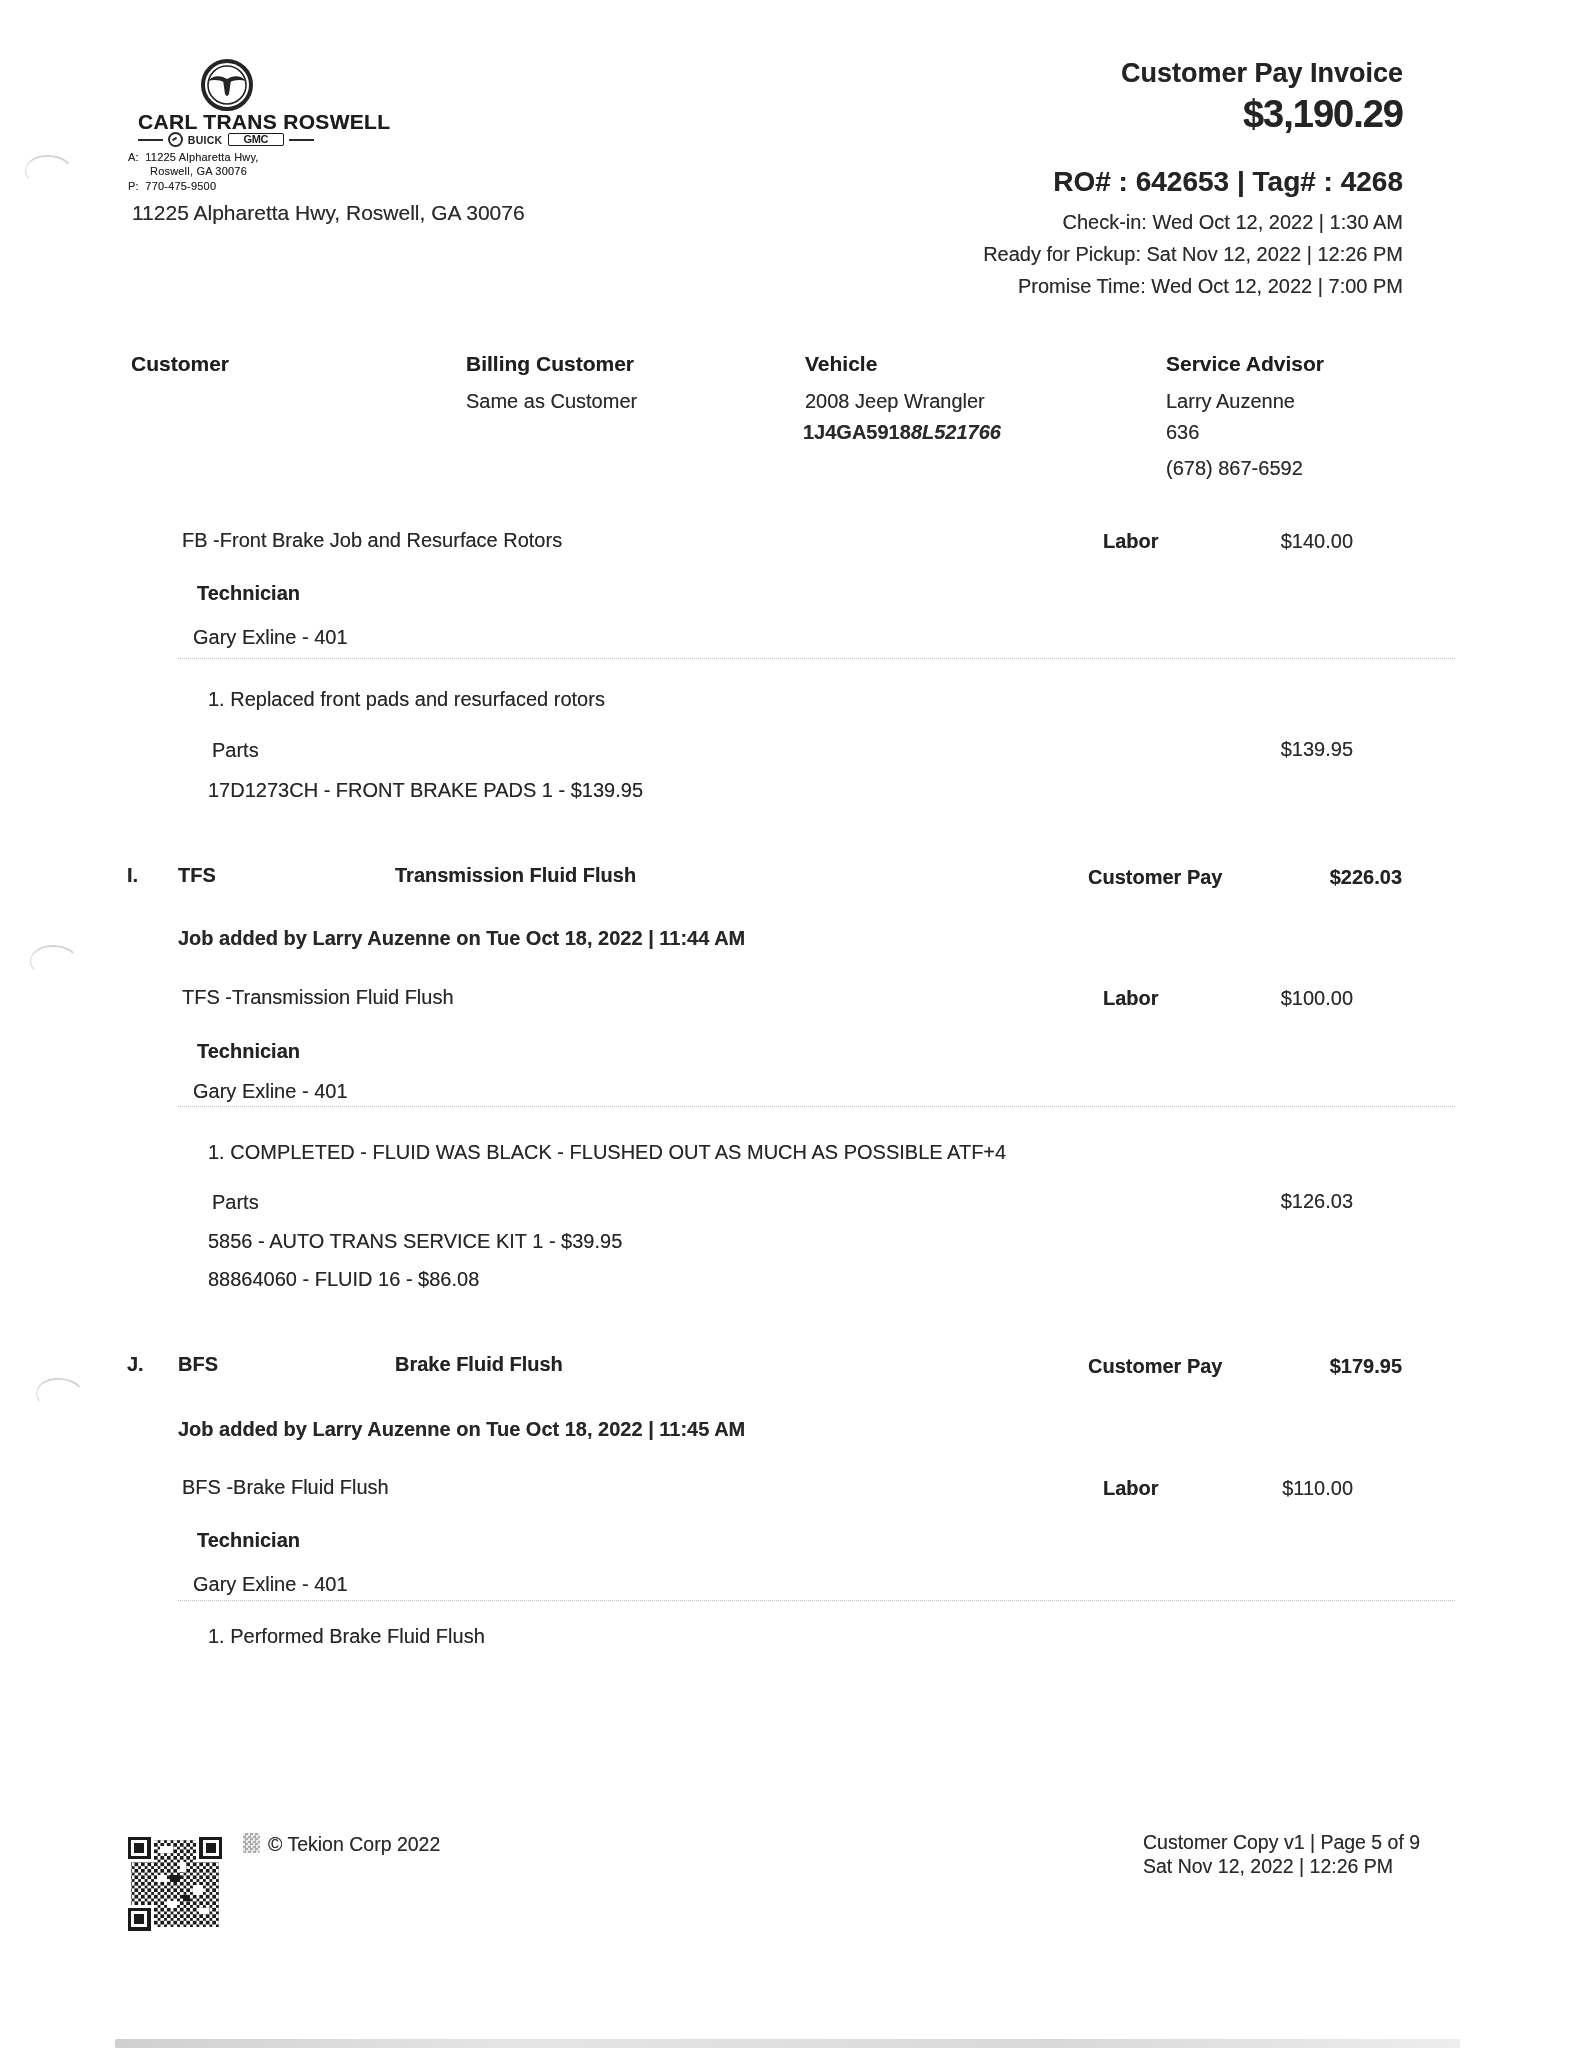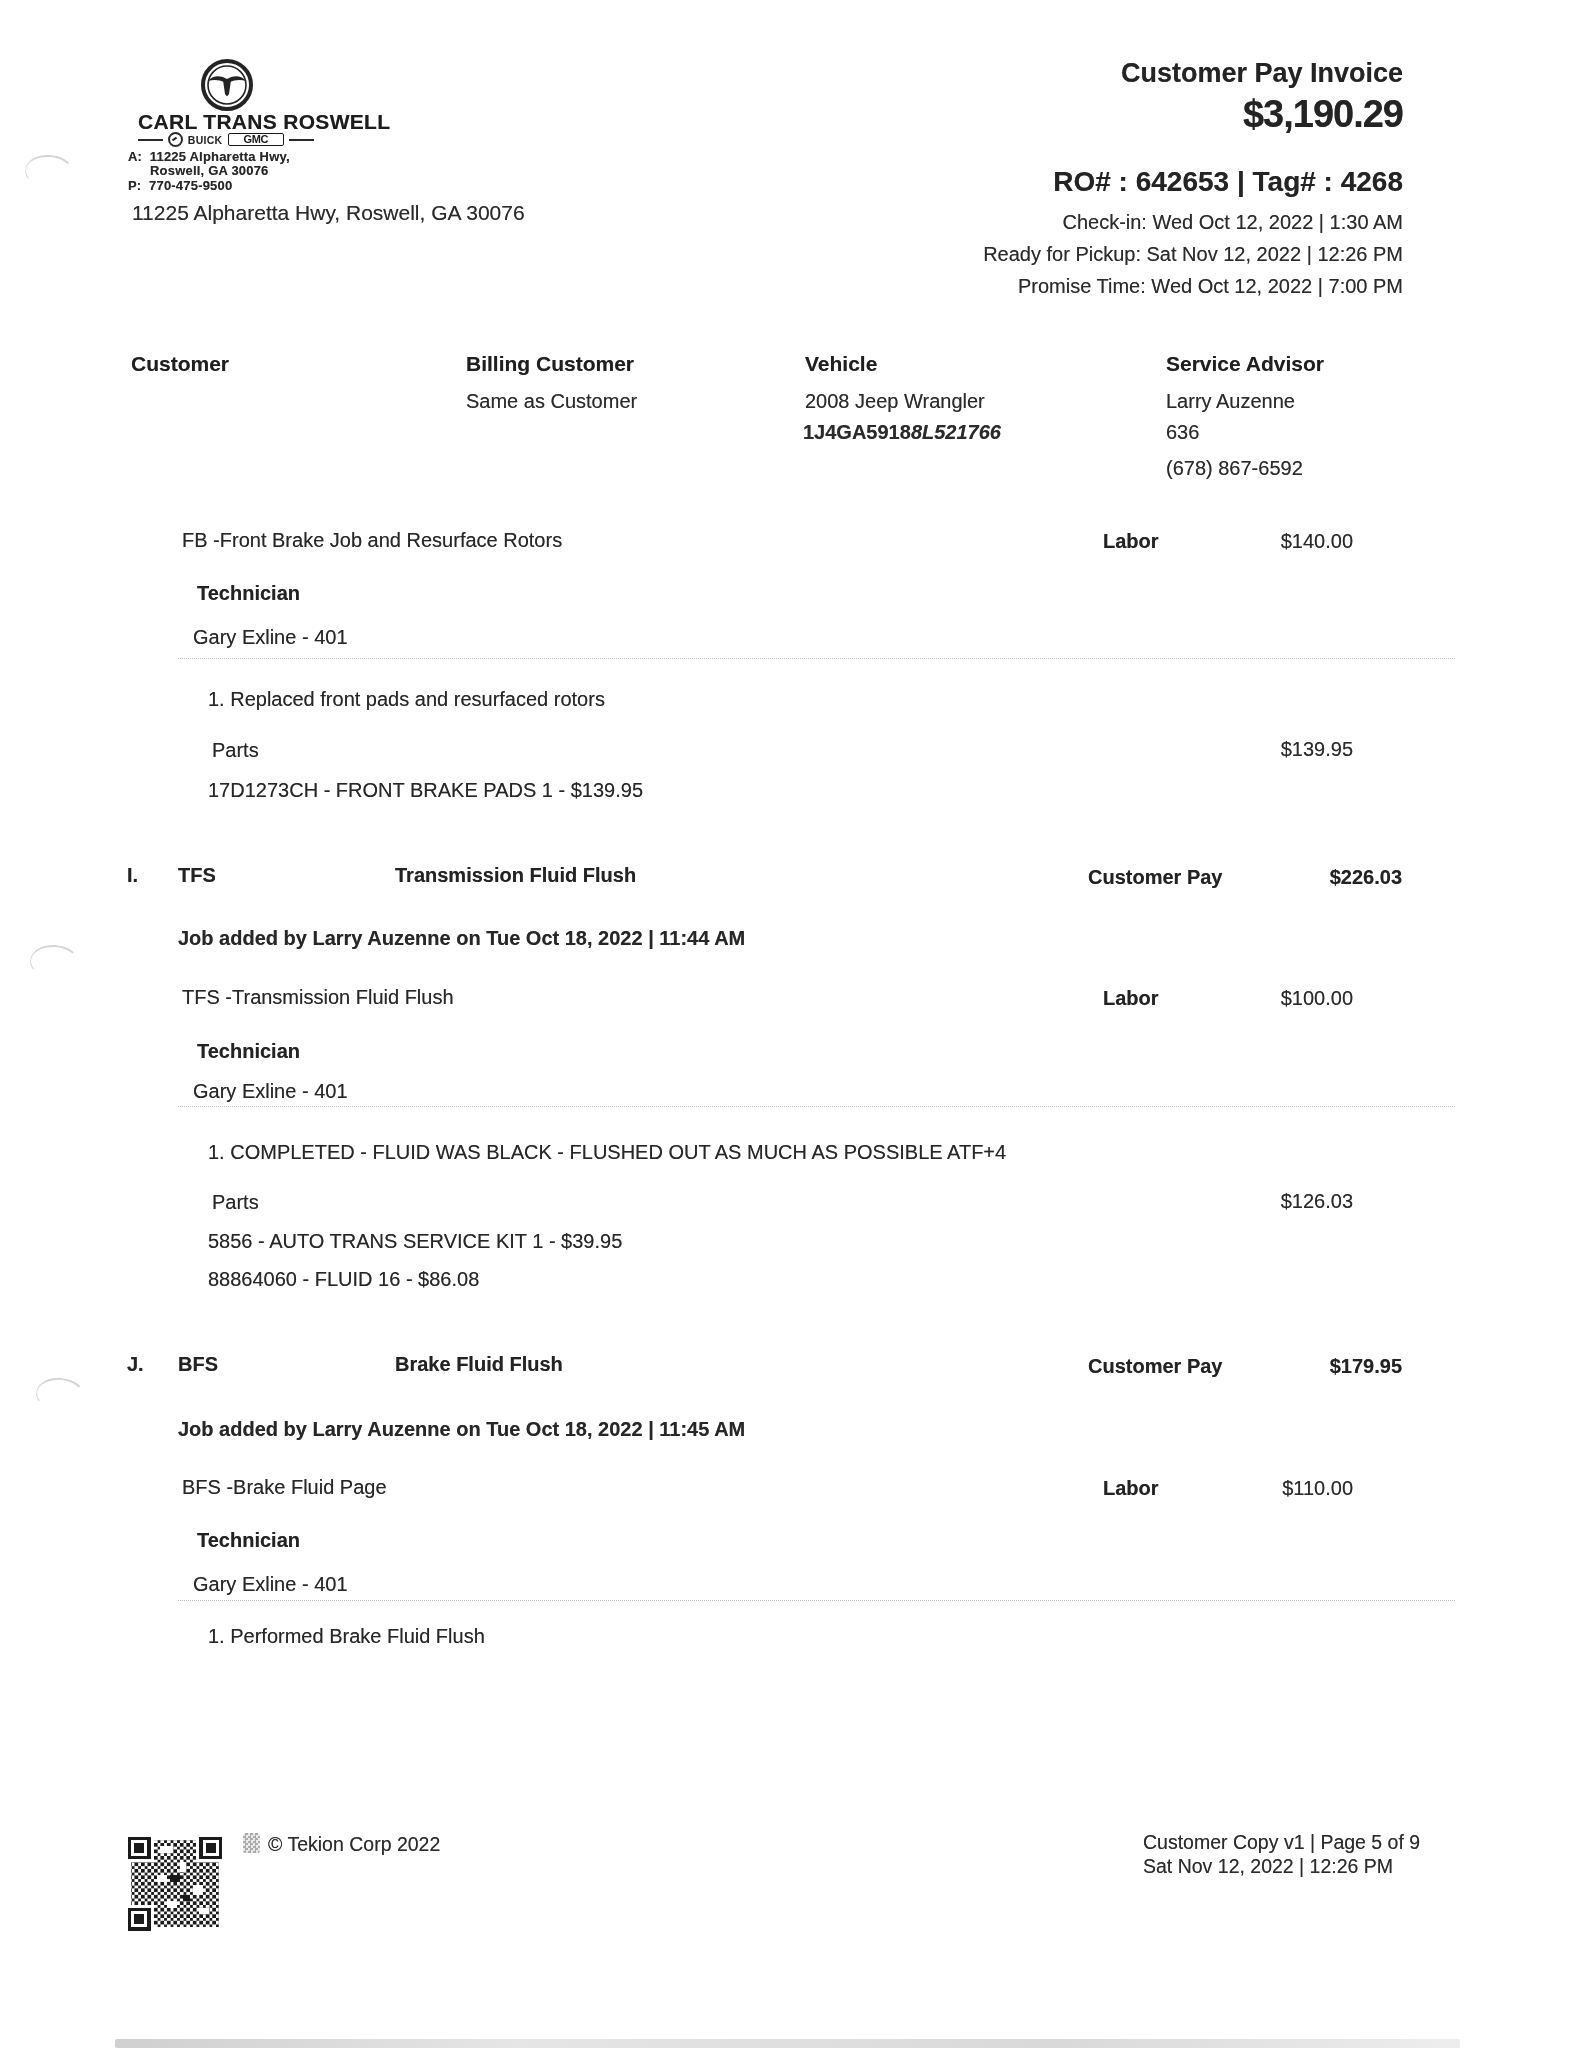--- a/index.html
+++ b/index.html
@@ -4,21 +4,21 @@
 <style>
   html,body{margin:0;padding:0;background:#e9e9e9;}
   .page{
     position:relative;width:1570px;height:2048px;background:#ffffff;
     font-family:"Liberation Sans", sans-serif;color:#272727;overflow:hidden;
   }
   .abs{position:absolute;white-space:nowrap;}
   .scan{text-shadow:0 0 .6px rgba(45,45,45,.55);}
   .b{font-weight:700;}
   .body{font-size:20px;line-height:24px;}
-  .sm{font-size:13px;line-height:14px;font-weight:700;letter-spacing:.2px;}
+  .sm{font-size:11px;line-height:14px;font-weight:400;letter-spacing:.2px;}
   .right{text-align:right;}
 
   
   .dealer-name{font-size:21px;font-weight:700;letter-spacing:.3px;color:#1d1d1d;}
   .brand-row{display:flex;align-items:center;gap:5px;width:176px;}
   .brand-row .rule{flex:1;height:2px;background:#2a2a2a;}
   .buick-circle{width:11px;height:11px;border:2px solid #2a2a2a;border-radius:50%;display:inline-block;position:relative;}
   .buick-circle::after{content:"";position:absolute;left:2px;top:4px;width:5px;height:2px;background:#2a2a2a;transform:rotate(-35deg);}
   .brand-txt{font-size:10.5px;font-weight:700;color:#222;letter-spacing:.3px;}
   .gmc-txt{font-size:11px;font-weight:700;color:#1a1a1a;letter-spacing:-.3px;border:1.5px solid #1a1a1a;padding:0 15px;border-radius:2px;line-height:11px;}
@@ -128,21 +128,21 @@
   <div class="abs amount scan" style="right:217px;top:1190px;">$126.03</div>
   <div class="abs body scan" style="left:208px;top:1229px;">5856 - AUTO TRANS SERVICE KIT 1 - $39.95</div>
   <div class="abs body scan" style="left:208px;top:1267px;">88864060 - FLUID 16 - $86.08</div>
 
   <div class="abs lbl scan" style="left:127px;top:1353px;">J.</div>
   <div class="abs lbl scan" style="left:178px;top:1353px;">BFS</div>
   <div class="abs lbl scan" style="left:395px;top:1353px;">Brake Fluid Flush</div>
   <div class="abs lbl scan" style="left:1088px;top:1355px;">Customer Pay</div>
   <div class="abs lbl scan" style="right:168px;top:1355px;">$179.95</div>
   <div class="abs body scan b" style="left:178px;top:1417px;">Job added by Larry Auzenne on Tue Oct 18, 2022 | 11:45 AM</div>
-  <div class="abs body scan" style="left:182px;top:1475px;">BFS -Brake Fluid Page</div>
+  <div class="abs body scan" style="left:182px;top:1475px;">BFS -Brake Fluid Flush</div>
   <div class="abs lbl scan" style="left:1103px;top:1477px;">Labor</div>
   <div class="abs amount scan" style="right:217px;top:1477px;">$110.00</div>
   <div class="abs lbl scan" style="left:197px;top:1529px;">Technician</div>
   <div class="abs body scan" style="left:193px;top:1572px;">Gary Exline - 401</div>
   <div class="abs divider" style="left:178px;top:1600px;width:1277px;"></div>
   <div class="abs body scan" style="left:208px;top:1624px;">1. Performed Brake Fluid Flush</div>
 
   <div class="abs" style="left:128px;top:1836px;">
     <svg class="qr" viewBox="0 0 29 29" shape-rendering="crispEdges">
       <defs>

